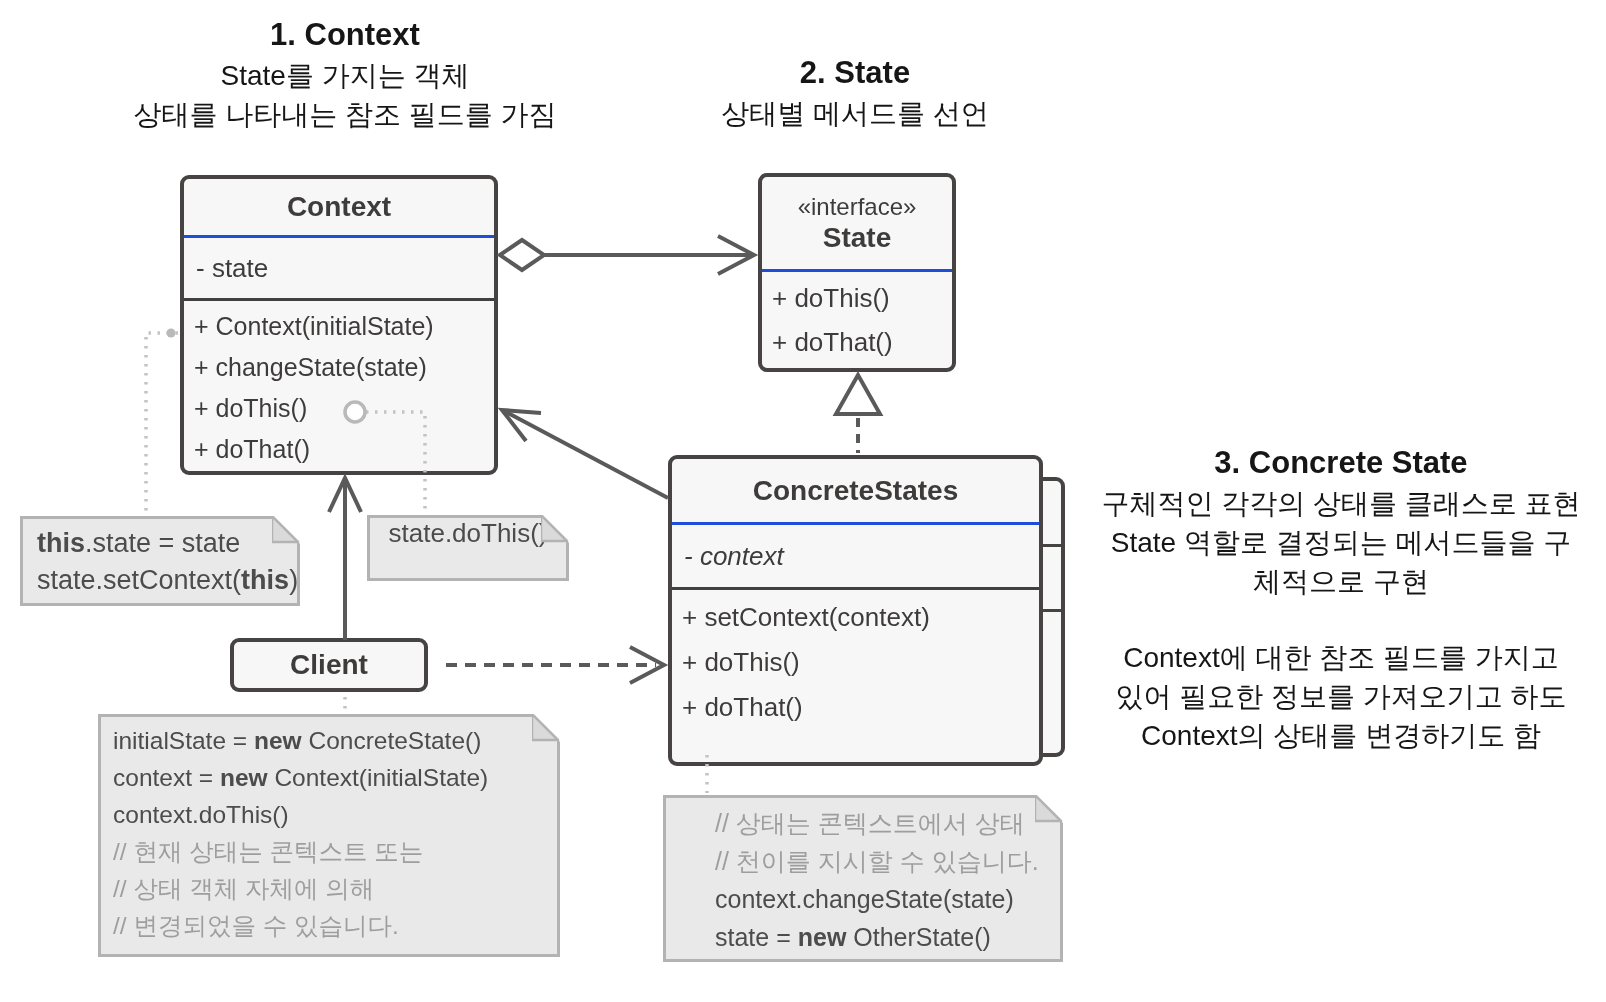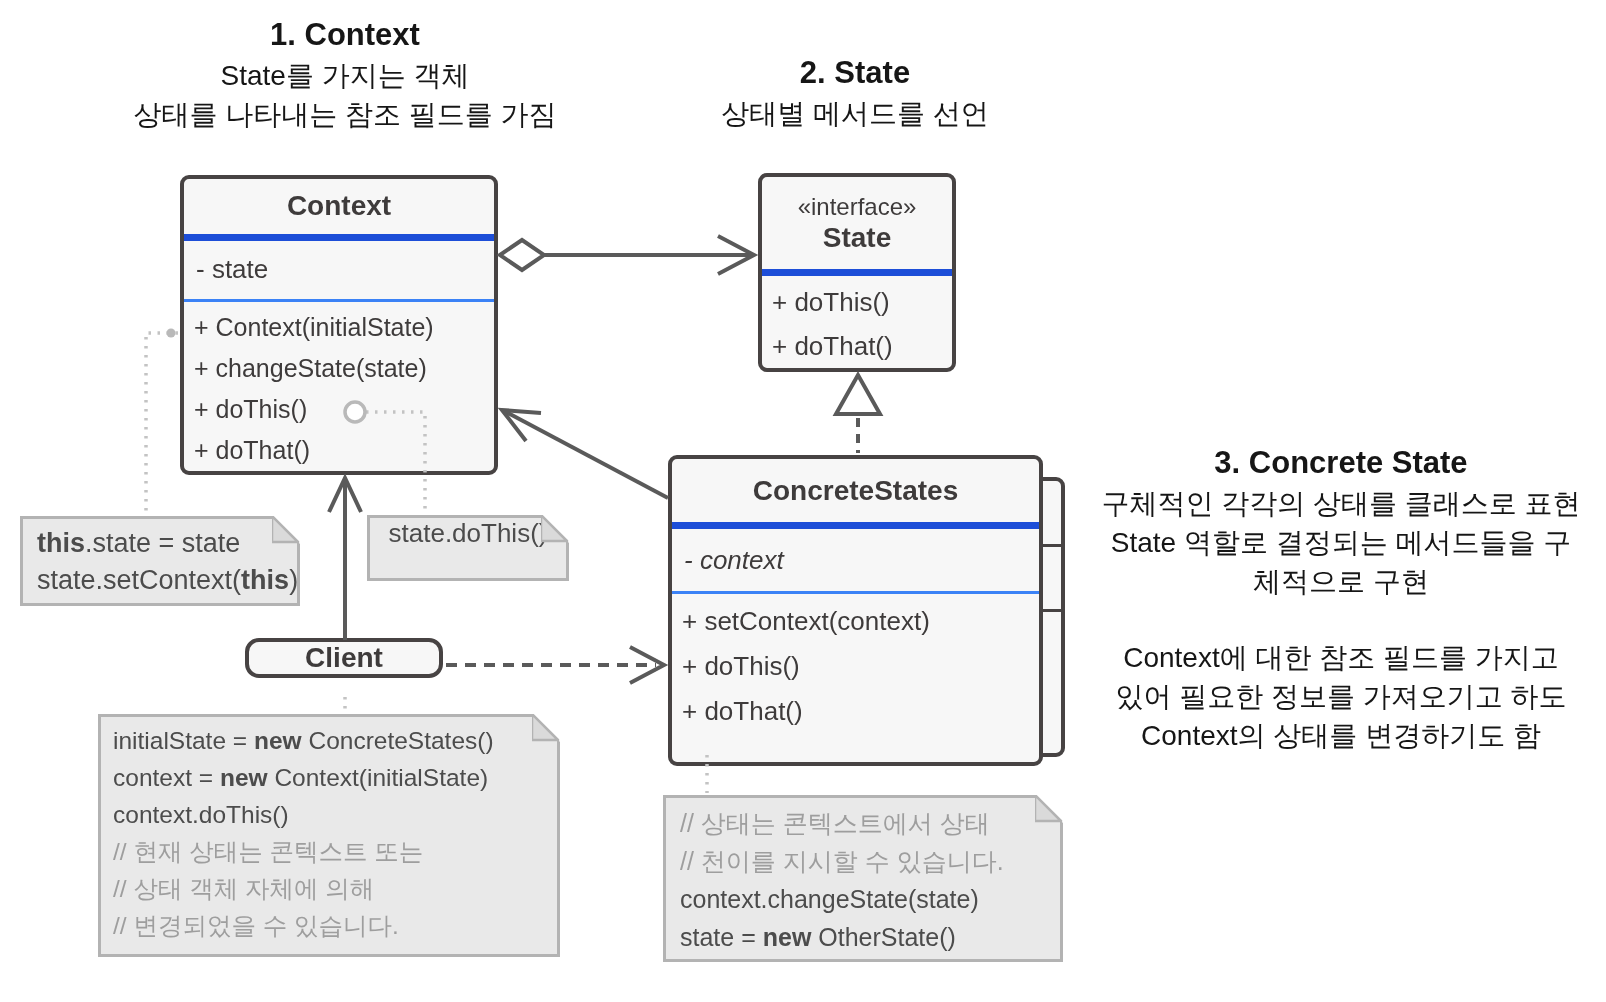--- a/index.html
+++ b/index.html
@@ -14,57 +14,57 @@
   .ann-context{left:70px;top:14px;width:550px;}
   .ann-state{left:650px;top:52px;width:410px;}
   .ann-concrete{left:1083px;top:442px;width:516px;}
   .ann-spacer{height:37px;}
   
   .uml-box{
     position:absolute;background:#f7f7f7;border:4px solid #474343;border-radius:9px;
     box-sizing:border-box;color:#3e3b3b;display:flex;flex-direction:column;z-index:2;
   }
   .uml-header{display:flex;flex-direction:column;align-items:center;justify-content:center;
-    font-weight:bold;font-size:28px;border-bottom:7px solid #1d4ed8;}
+    font-weight:bold;font-size:28px;border-bottom:3px solid #1d4ed8;}
   .uml-header.no-div{border-bottom:none;}
   .stereotype{font-weight:normal;font-size:24px;line-height:30px;}
   .uml-attrs{display:flex;align-items:center;padding-left:12px;font-size:26px;
-    border-bottom:3px solid #3b82f6;white-space:nowrap;}
+    border-bottom:3px solid #404040;white-space:nowrap;}
   .uml-methods{flex:1;padding:5px 10px 0 10px;}
   .mrow{white-space:nowrap;}
   .context-box{left:180px;top:175px;width:318px;height:300px;}
   .context-box .uml-header{height:56px;}
   .context-box .uml-attrs{height:60px;}
   .context-box .mrow{font-size:25px;line-height:41px;}
   .state-box{left:758px;top:173px;width:198px;height:199px;}
   .state-box .uml-header{height:92px;}
   .state-box .mrow{font-size:26px;line-height:44px;}
   .state-box .uml-methods{padding-top:4px;}
   .concrete-box{left:668px;top:455px;width:375px;height:311px;z-index:3;}
   .concrete-back{left:690px;top:477px;width:375px;height:280px;z-index:1;}
   .concrete-box .uml-header,.concrete-back .sec1{height:63px;}
   .concrete-box .uml-attrs,.concrete-back .sec2{height:62px;font-style:italic;}
   .concrete-box .mrow{font-size:26px;line-height:45px;}
   .concrete-back .sec1,.concrete-back .sec2{border-bottom:3px solid #474343;}
-  .client-box{left:245px;top:638px;width:198px;height:40px;justify-content:center;border-radius:14px;}
+  .client-box{left:230px;top:638px;width:198px;height:54px;justify-content:center;}
   .client-box .uml-header{height:100%;}
   
   .note{position:absolute;background:#e9e9e9;border:3px solid #b3b3b3;box-sizing:border-box;
     color:#4c4c4c;z-index:2;}
   .nline{white-space:nowrap;}
   .b{font-weight:bold;}
   .cm{color:#9e9e9e;}
   .note-a{left:20px;top:516px;width:280px;height:90px;padding:6px 14px;font-size:27px;}
   .note-a .nline{line-height:37px;}
   .note-b{left:367px;top:515px;width:202px;height:66px;font-size:26px;display:flex;
     justify-content:center;}
   .note-c{left:98px;top:714px;width:462px;height:243px;padding:5px 12px;font-size:24.5px;}
   .note-c .nline{line-height:37px;}
   .note-d{left:663px;top:795px;width:400px;height:167px;padding:6px 14px;font-size:25px;}
-  .note-d .nline{line-height:38px;}
+  .note-d .nline{line-height:38px;margin-left:35px;}
   .fold{position:absolute;top:-3px;right:-3px;width:28px;height:28px;}
   
   .connectors{position:absolute;left:0;top:0;z-index:5;pointer-events:none;}
 </style>
 </head>
 <body>
 
 <div class="canvas">
 
   <div class="ann ann-context">
@@ -145,21 +145,21 @@
       <path d="M0 0 L26 26 L0 26 Z" fill="#dadada" stroke="#b3b3b3" stroke-width="2.5" stroke-linejoin="round"></path>
     </svg>
     <div class="nline">state.doThis()</div>
   </div>
 
   <div class="note note-c">
     <svg class="fold" width="28" height="28" viewBox="0 0 28 28">
       <path d="M0 0 H28 V28 Z" fill="#ffffff"></path>
       <path d="M0 0 L26 26 L0 26 Z" fill="#dadada" stroke="#b3b3b3" stroke-width="2.5" stroke-linejoin="round"></path>
     </svg>
-    <div class="nline"><span>initialState = </span><span class="b">new</span><span> ConcreteStates()</span></div>
+    <div class="nline"><span>initialState = </span><span class="b">new</span><span> ConcreteState()</span></div>
     <div class="nline"><span>context = </span><span class="b">new</span><span> Context(initialState)</span></div>
     <div class="nline">context.doThis()</div>
     <div class="nline cm">// 현재 상태는 콘텍스트 또는</div>
     <div class="nline cm">// 상태 객체 자체에 의해</div>
     <div class="nline cm">// 변경되었을 수 있습니다.</div>
   </div>
 
   <div class="note note-d">
     <svg class="fold" width="28" height="28" viewBox="0 0 28 28">
       <path d="M0 0 H28 V28 Z" fill="#ffffff"></path>

